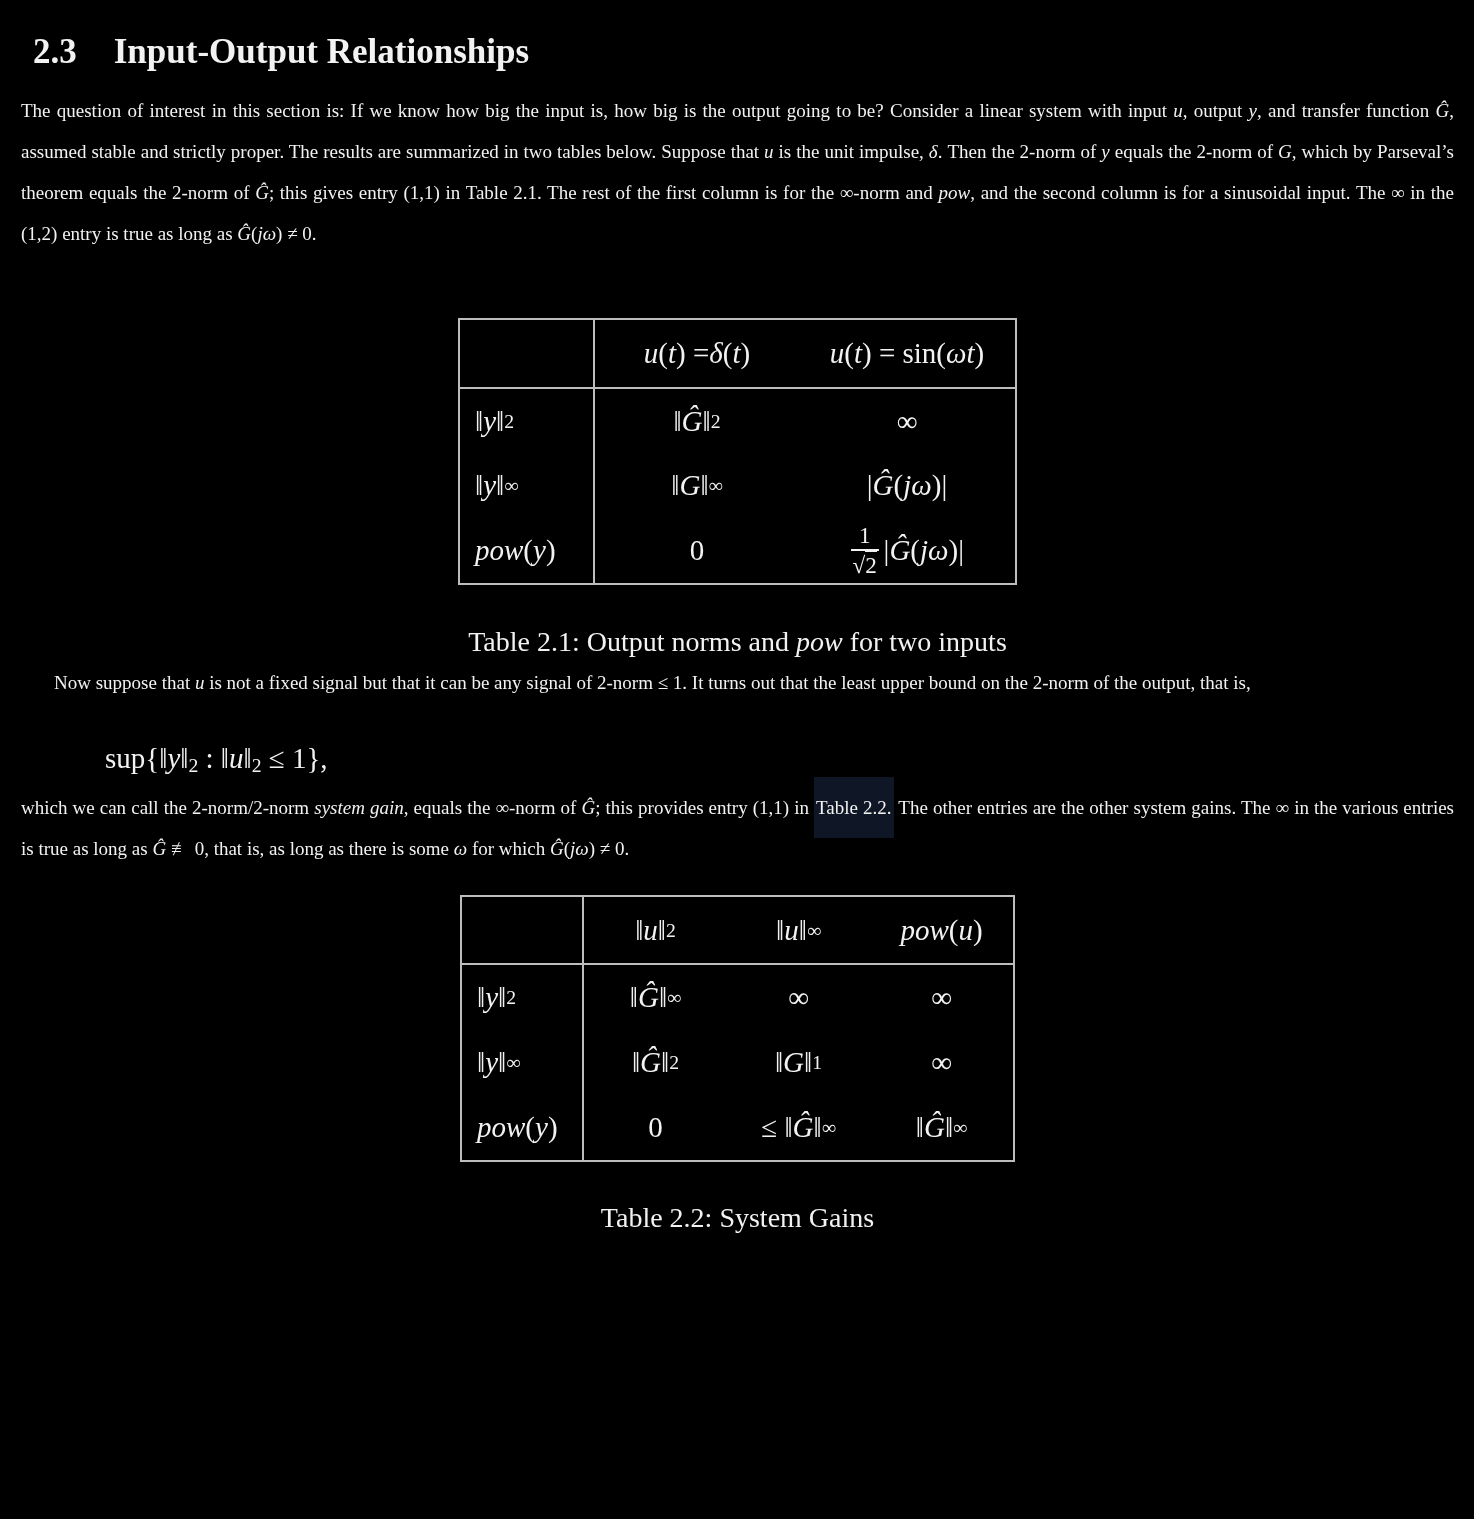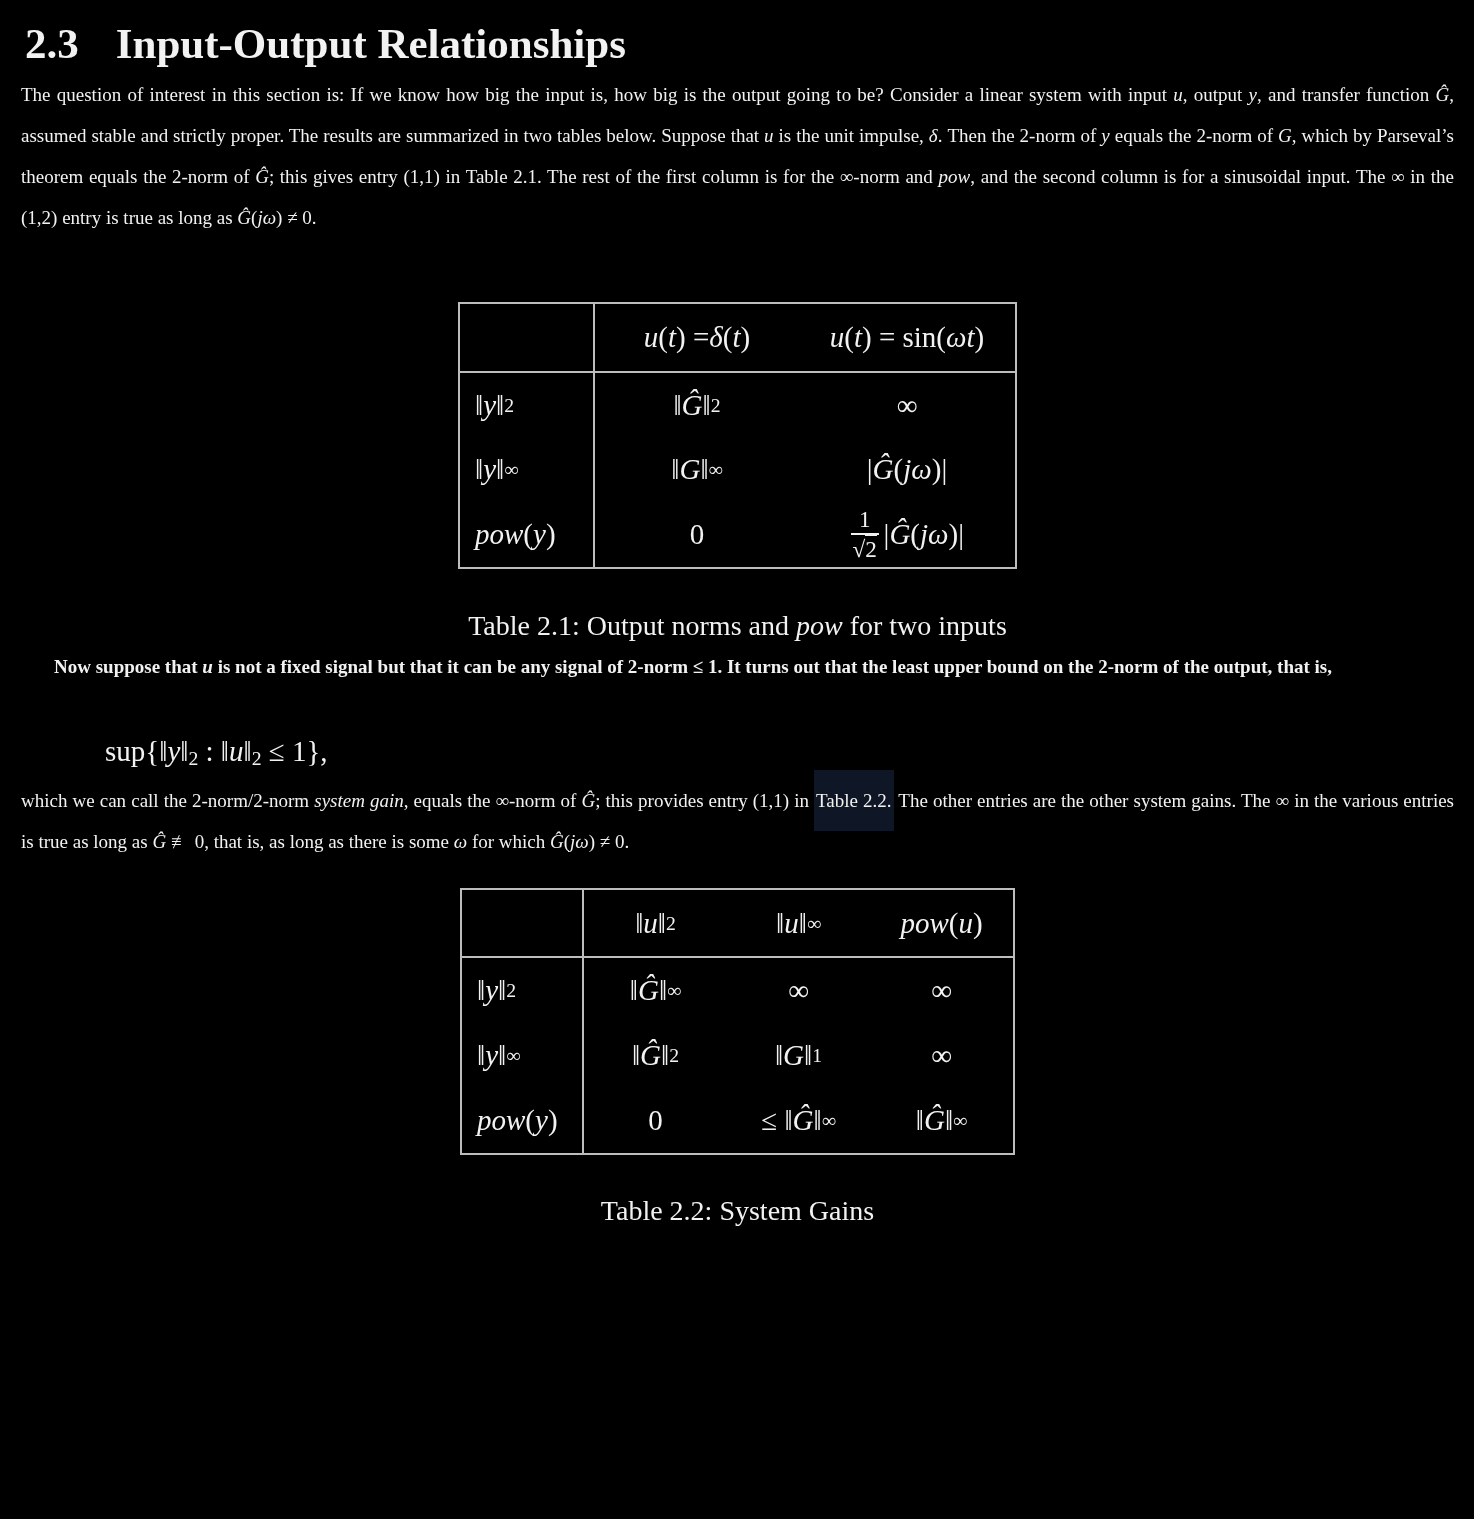--- a/index.html
+++ b/index.html
@@ -3,29 +3,29 @@
 <meta charset="utf-8">
 <style>
   html,body{margin:0;padding:0;}
   body{
     width:1474px;height:1519px;overflow:hidden;
     background:var(--bg,#000);color:var(--fg,#f2f2f2);
     font-family:"Liberation Serif","DejaVu Serif","DejaVu Sans",serif;
   }
   .page{padding:14px 20px 0 21px;}
 
-  .heading{margin:4px;font-size:43px;font-weight:bold;line-height:52px;}
+  .heading{margin:12px;font-size:35px;font-weight:bold;line-height:52px;}
   .heading .hnum{margin-right:37px;}
 
   p.body{margin:0;font-size:19px;line-height:41px;text-align:justify;}
   .p1{margin-top:31px;}
-  .p2{margin-top:36px;text-indent:33px;font-weight:bold;}
+  .p2{margin-top:36px;text-indent:33px;}
   .p3{margin-top:26px;}
 
-  .eq{margin-top:42px;padding-left:84px;font-size:29px;line-height:44px;}
+  .eq{margin-top:33px;padding-left:84px;font-size:29px;line-height:44px;}
 
   .it{font-style:italic;}
   .sb{font-size:0.68em;vertical-align:-0.22em;}
   .hl{background:var(--hl,#0f1726);padding:20px 2px;margin-top:29px;}
 
   .mtable{
     display:grid;margin:0 auto;
     border:2px solid var(--bd,#bdbdbd);
     font-size:29px;
   }

